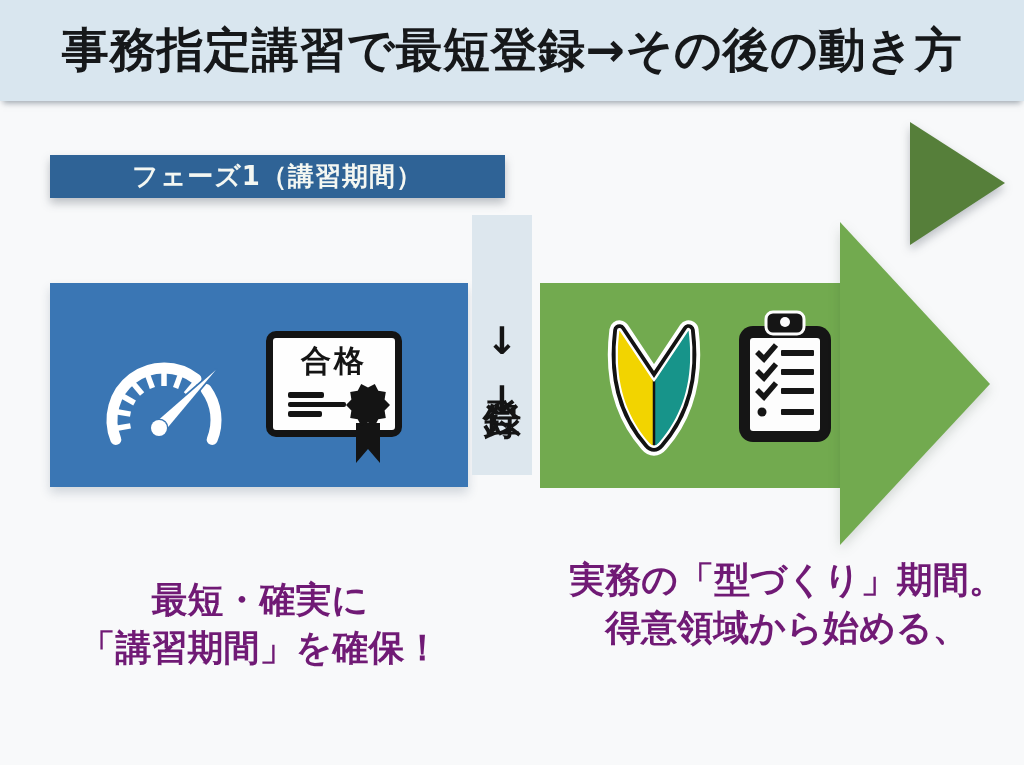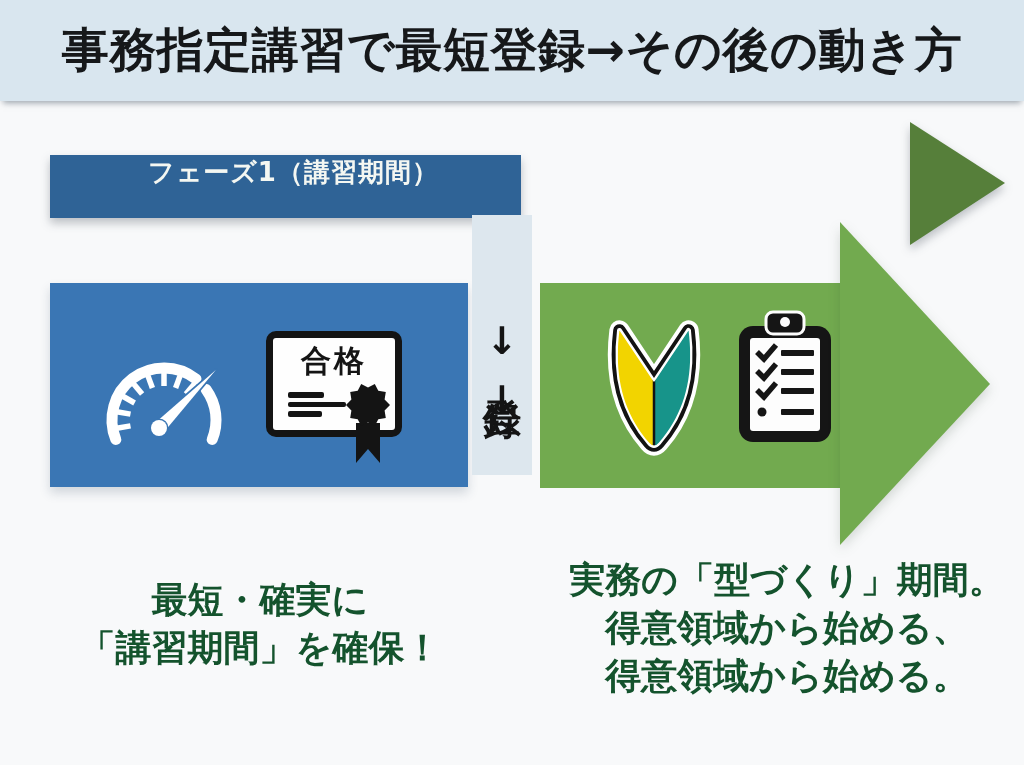--- a/index.html
+++ b/index.html
@@ -13,21 +13,21 @@
     position:absolute;left:0;top:0;width:1024px;height:101px;
     background:#d9e6ef;display:flex;align-items:center;justify-content:center;
     box-shadow:0 5px 6px -3px rgba(80,95,110,.55);
   }
   .title-band h1{
     margin:8px;font-size:47px;font-weight:900;color:#16181a;letter-spacing:.5px;white-space:nowrap;
   }
   
   .timeline{position:absolute;left:50px;top:155px;width:860px;height:57px;
     filter:drop-shadow(0 5px 5px rgba(30,40,55,.28));}
-  .tl-seg{position:absolute;top:0;height:63px;display:flex;align-items:flex-start;justify-content:center;padding-left:16px;}
+  .tl-seg{position:absolute;top:0;height:43px;display:flex;align-items:center;justify-content:center;}
   .tl-seg.p1{left:0;width:455px;background:#2f6396;}
   .tl-seg.p2{left:455px;width:405px;background:#567f3a;}
   .tl-label{color:#f4f7f2;font-size:26px;font-weight:800;white-space:nowrap;letter-spacing:1px;}
   .tl-head{position:absolute;left:860px;top:-33px;width:0;height:0;
     border-top:61px solid transparent;border-bottom:62px solid transparent;border-left:95px solid #567f3a;}
   
   .phase1-box{position:absolute;left:50px;top:283px;width:418px;height:204px;background:#3a76b4;
     box-shadow:0 6px 10px rgba(40,60,90,.18);}
   .speedo{position:absolute;left:45px;top:57px;}
   .certificate{position:absolute;left:216px;top:48px;width:136px;height:106px;box-sizing:border-box;
@@ -46,21 +46,21 @@
   .vtext{writing-mode:vertical-rl;text-orientation:upright;
     font-size:38px;font-weight:900;color:#141414;letter-spacing:5px;line-height:1;}
   
   .phase2-body{position:absolute;left:540px;top:283px;width:300px;height:205px;background:#72aa4f;}
   .phase2-head{position:absolute;left:840px;top:222px;width:0;height:0;
     border-top:162px solid transparent;border-bottom:161px solid transparent;border-left:150px solid #72aa4f;
     filter:drop-shadow(0 5px 6px rgba(40,60,40,.18));}
   .wakaba{position:absolute;left:66px;top:35px;}
   .clipboard{position:absolute;left:193px;top:27px;}
   
-  .note{position:absolute;color:#14532d;font-weight:900;}
+  .note{position:absolute;color:#701a75;font-weight:900;}
   .note-left{left:48px;top:576px;width:424px;text-align:center;font-size:36px;line-height:1.33;}
   .note-right{left:552px;top:556px;width:470px;text-align:center;font-size:36px;line-height:1.34;}
   .note div{white-space:nowrap;}
 </style>
 </head>
 <body>
 
 <div class="canvas">
 
   <header class="title-band">
@@ -150,16 +150,15 @@
   </div>
   <div class="phase2-head"></div>
 
   <div class="note note-left">
     <div>最短・確実に</div>
     <div>「講習期間」を確保！</div>
   </div>
   <div class="note note-right">
     <div>実務の「型づくり」期間。</div>
     <div>得意領域から始める、</div>
-    <div>得意領域から始める。</div>
   </div>
 
 </div>
 
 </body></html>

